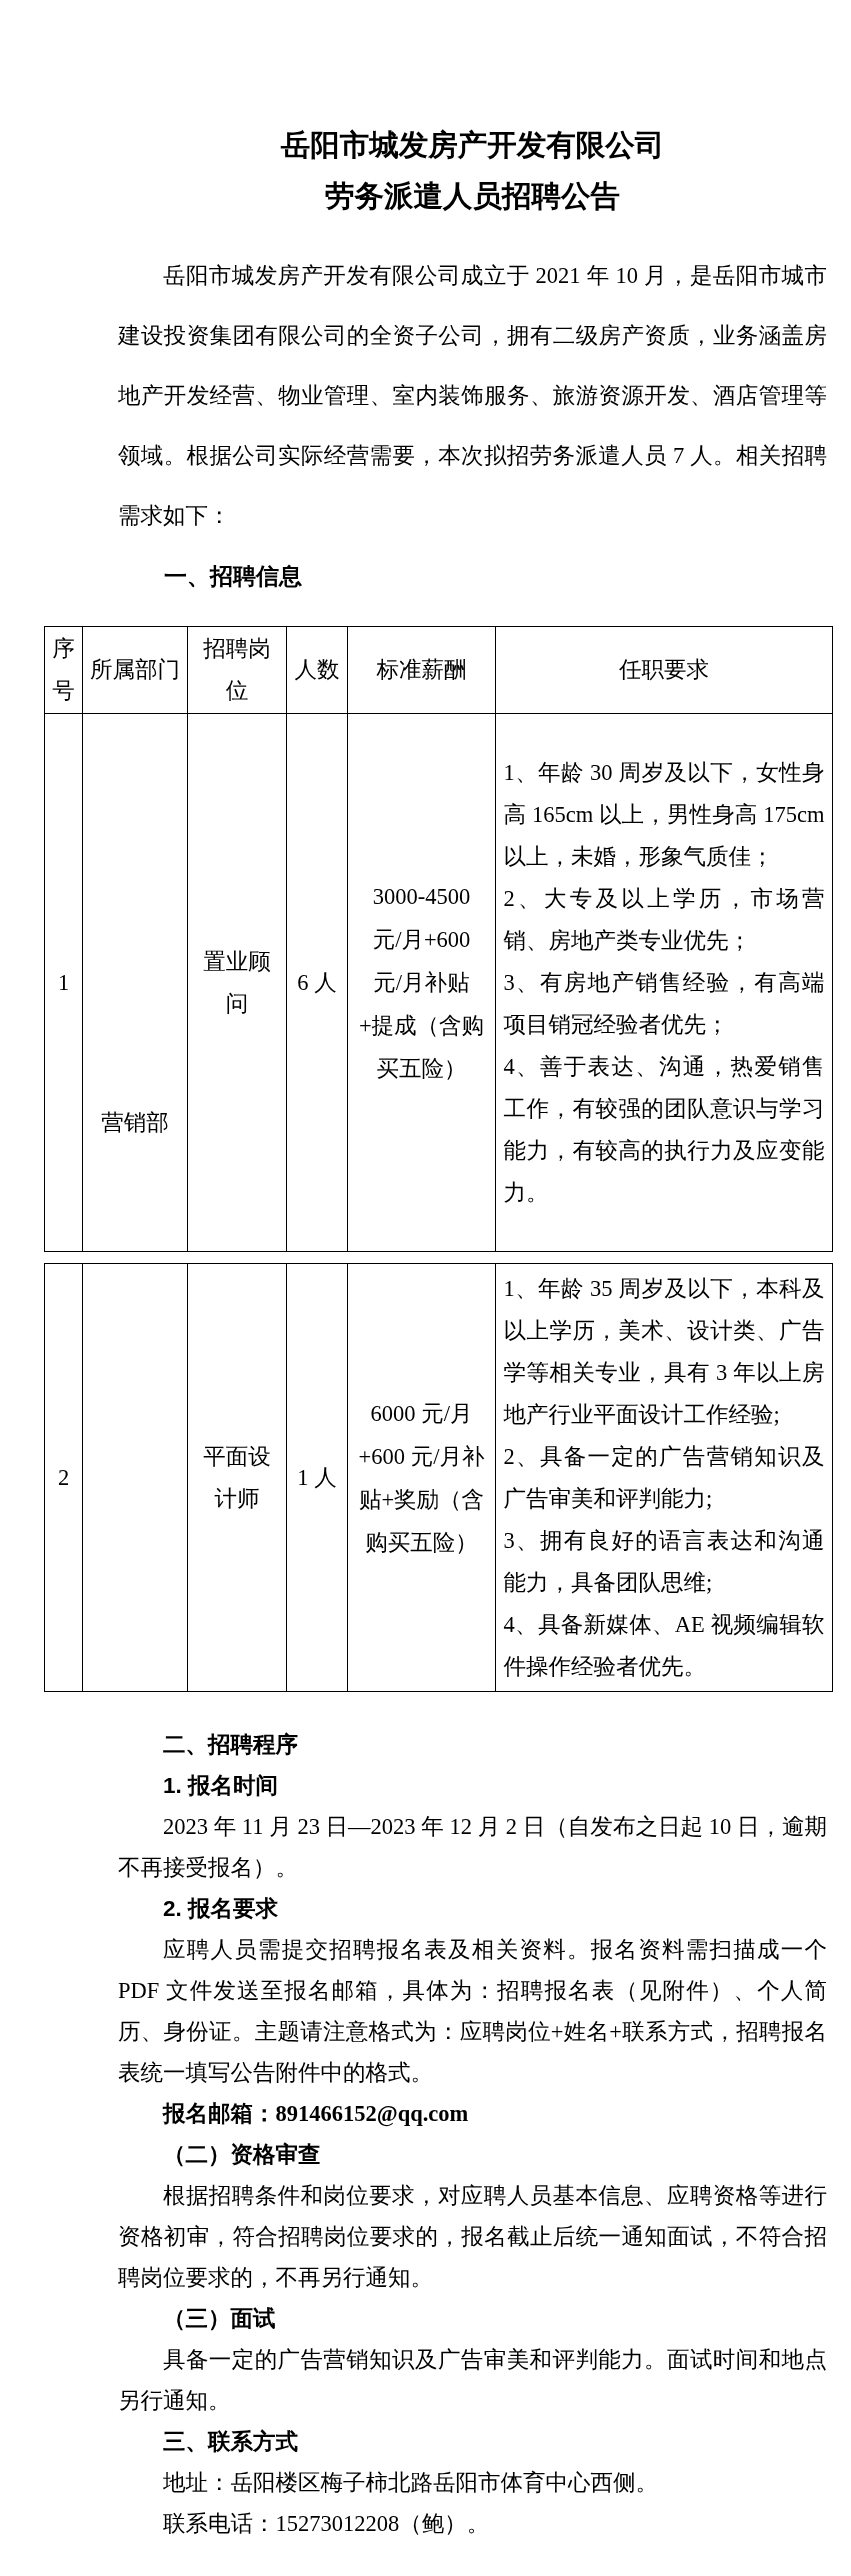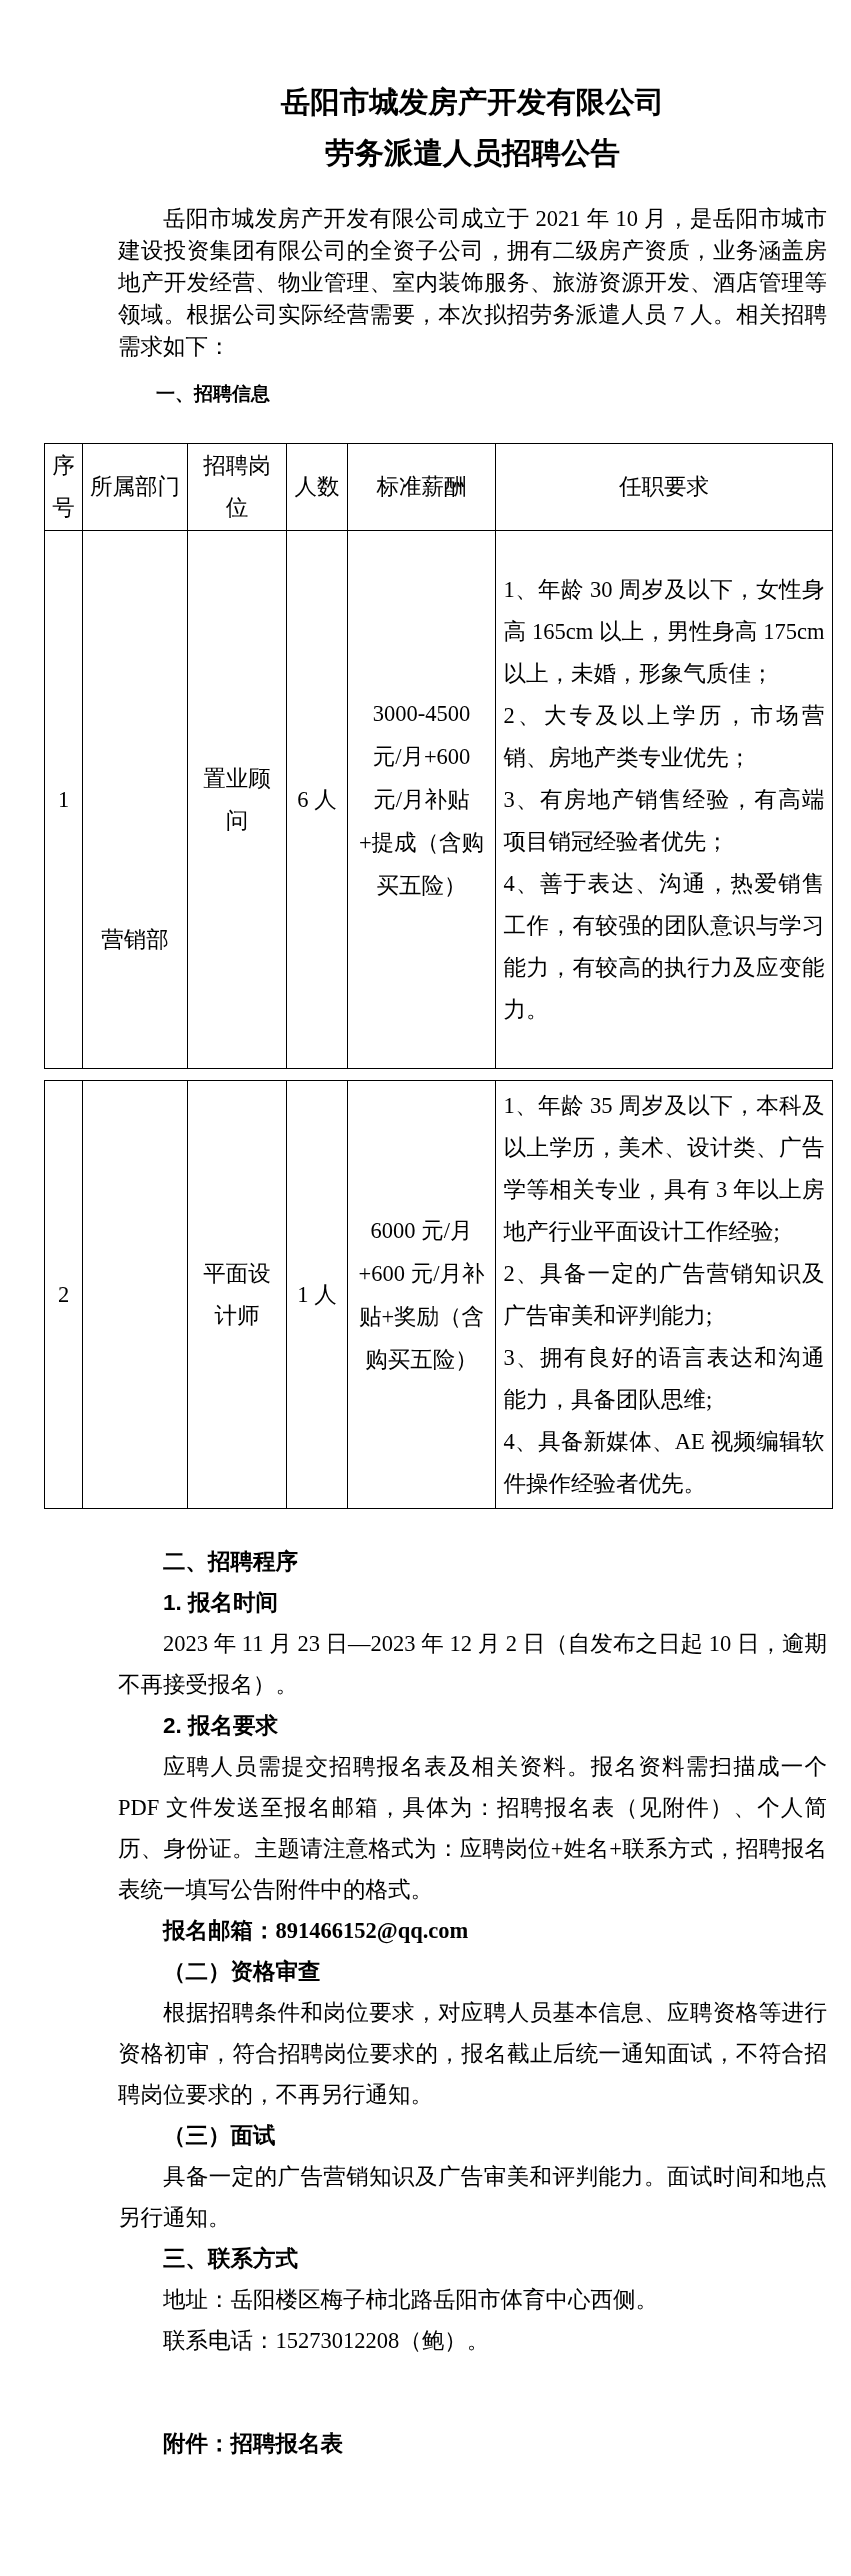--- a/index.html
+++ b/index.html
@@ -4,41 +4,41 @@
 <style>
   html,body{margin:0;padding:0;background:#ffffff;}
   .page{
     position:relative;
     width:852px;height:2576px;
     box-sizing:border-box;
     background:#ffffff;
     color:#000000;
     font-family:"Liberation Serif","DejaVu Serif",serif;
     font-size:22.5px;
-    padding:77px 25px 0 118px;
+    padding:120px 25px 0 118px;
     overflow:hidden;
     border-radius:16px;
   }
   .hei{font-family:"Liberation Sans","DejaVu Sans",sans-serif;font-weight:700;}
   .title-line{
     text-align:center;
     font-weight:700;
     font-size:29.5px;
     line-height:51px;
     margin:0;
   }
   .intro{
     margin:24px 0 0 0;
-    line-height:32px;
+    line-height:60px;
     text-indent:2em;
     text-align:justify;
   }
   .h-sec{
     margin:9.7px 0 0 0;
-    font-size:19px;
+    font-size:23px;
     line-height:41px;
     text-indent:2em;
   }
   .body-line{margin:0;line-height:41px;}
   .indent2{text-indent:2em;}
   .just{text-align:justify;}
   .bold{font-weight:700;margin-top:40px;}
 
   
   .tbl{

